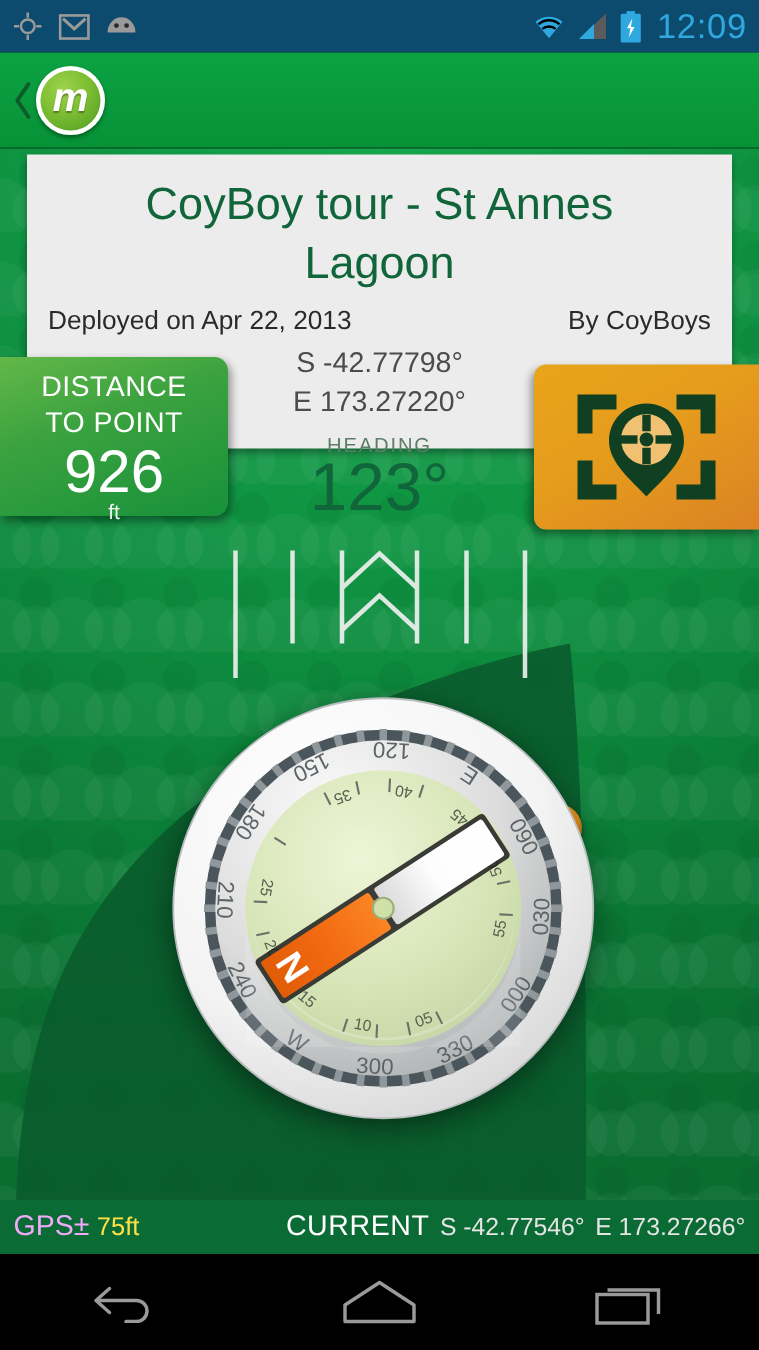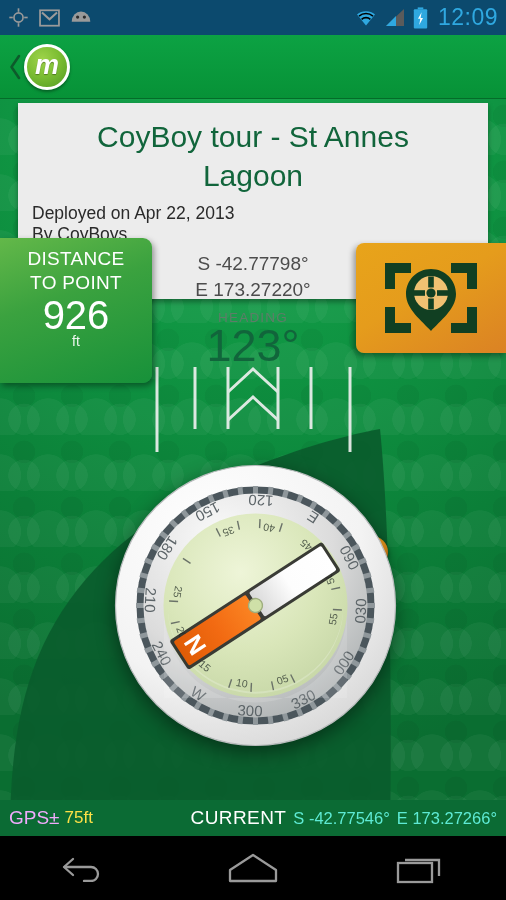--- a/index.html
+++ b/index.html
@@ -85,38 +85,38 @@
     position:absolute; left:18px; top:103px; width:470px; height:196px;
     background:#ececec;
     box-shadow:0 3px 5px rgba(0,0,0,.35);
   }
   .card-title{
     text-align:center; color:#11653b; font-size:30px; line-height:39px;
     padding:14px 26px 0 26px; font-weight:normal;
   }
   .card-sub{
     display:flex; justify-content:space-between; align-items:baseline;
-    padding:8px 14px 0 14px; color:#2a2a2a; font-size:17.5px;flex-direction:column;
+    padding:8px 14px 0 14px; color:#2a2a2a; font-size:17.5px;
   }
   .coords{
     text-align:center; color:#4c4c4c; font-size:19px; line-height:26px;
     margin-top:6px;
   }
   .heading-label{
     text-align:center; color:#5d7d68; font-size:13.5px; letter-spacing:1.2px;
     margin-top:7px;
   }
   .heading-value{
     text-align:center; color:#11653b; font-size:45px; line-height:46px;
     margin-top:-2px;
   }
 
   
   .distance{
-    position:absolute; left:0px; top:238px; width:152px; height:145px;
+    position:absolute; left:0px; top:238px; width:152px; height:106px;
     border-radius:0 9px 9px 0;
     background:linear-gradient(160deg,#63b849 0%,#3ba23f 40%,#17913a 100%);
     box-shadow:2px 3px 6px rgba(0,0,0,.4);
     color:#fff; text-align:center; padding-top:9px;
   }
   .distance .lab{ font-size:19px; line-height:24px; letter-spacing:.3px; }
   .distance .val{ font-size:40px; line-height:38px; margin-top:1px; }
   .distance .unit{ font-size:14px; line-height:15px; opacity:.92; }
 
   
@@ -137,21 +137,21 @@
   
   .gpsbar{
     position:absolute; left:0; top:800px; width:506px; height:36px;
     background:#0b6b34;
     display:flex; align-items:center; padding:0 9px;
   }
   .gps-lbl{ color:#f0abfc; font-size:19px; }
   .gps-val{ color:#fde047; font-size:17px; margin-left:5px; }
   .cur-wrap{ margin-left:auto; display:flex; align-items:center; }
   .cur-lbl{ color:#ffffff; font-size:19px; letter-spacing:.4px; }
-  .cur-val{ color:#5eead4; font-size:16.5px; margin-left:7px; }
+  .cur-val{ color:#e5e5e5; font-size:16.5px; margin-left:7px; }
 
   
   .navbar{
     position:absolute; left:0; top:836px; width:506px; height:64px;
     background:#000; display:flex; align-items:center; justify-content:space-around;
   }
   .navbtn{ width:90px; height:48px; display:flex; align-items:center; justify-content:center; }
 </style>
 </head>
 <body>

